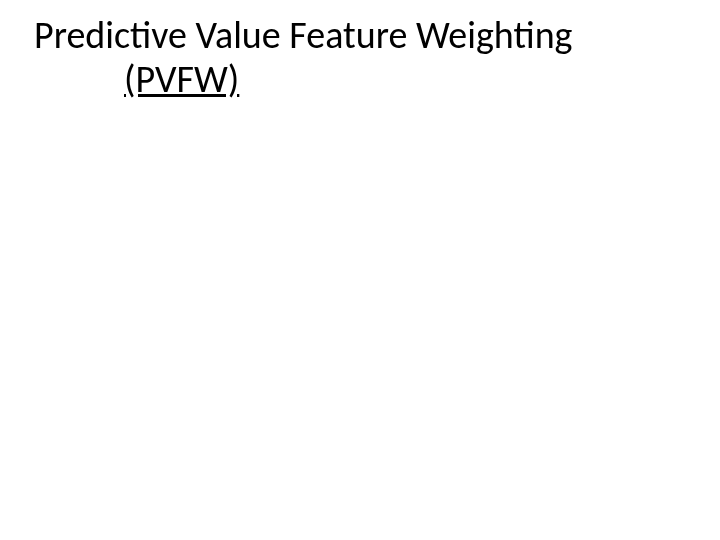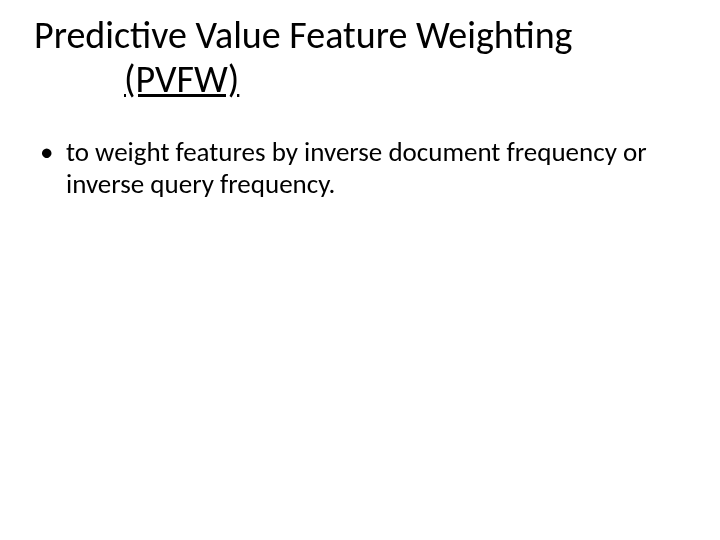--- a/index.html
+++ b/index.html
@@ -57,20 +57,13 @@
   }
 </style>
 </head>
 <body>
 
 <div class="slide">
   <div class="title">
     <div>Predictive Value Feature Weighting</div>
     <div class="title-line2">(PVFW)</div>
   </div>
-  <div class="body">
-    <ul>
-      <li>
-        <span>to weight features by inverse document frequency or inverse query frequency.</span>
-      </li>
-    </ul>
-  </div>
 </div>
 
 </body></html>

